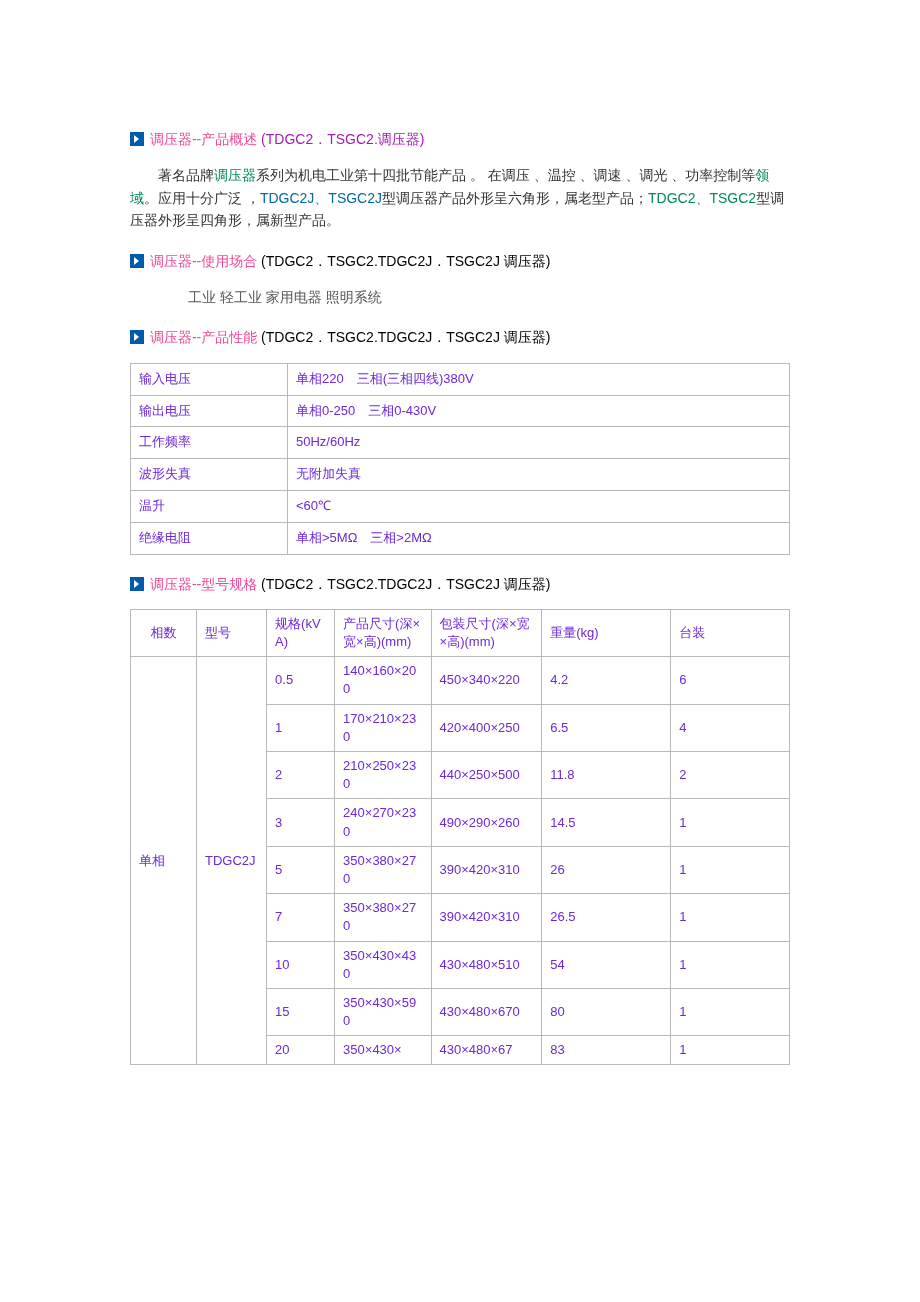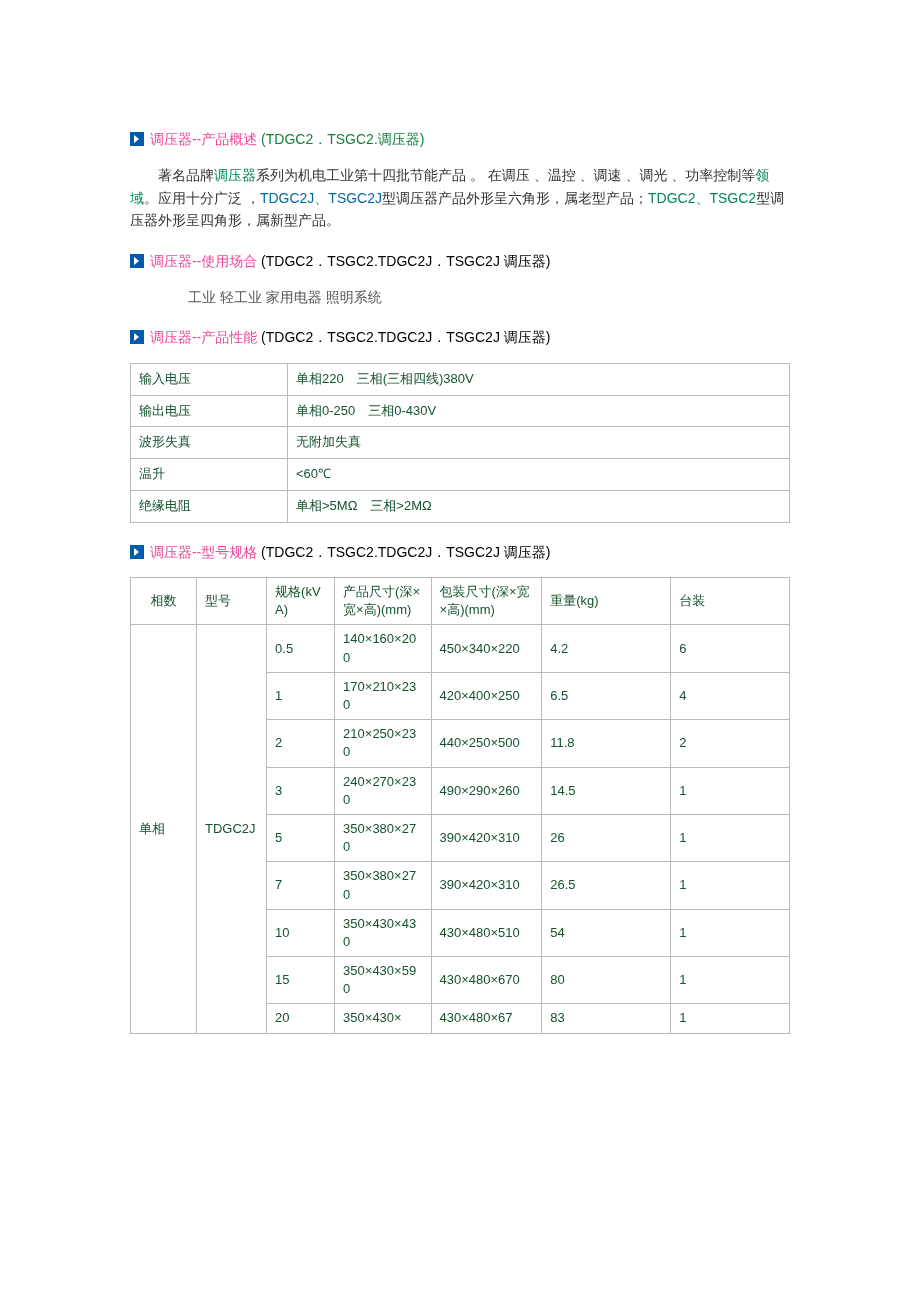--- a/index.html
+++ b/index.html
@@ -30,38 +30,38 @@
     position: absolute;
     left: 4px;
     top: 3px;
     width: 0;
     height: 0;
     border-top: 4px solid transparent;
     border-bottom: 4px solid transparent;
     border-left: 5px solid #fff;
   }
   .head-blue { color: #ec4899; font-weight: normal; }
-  .head-green { color: #15803d; text-align: center; }
+  .head-green { color: #a21caf; text-align: center; }
   .head-gray { color: #000000; text-align: center; }
   .para {
     margin: 4px 0 14px 0;
     text-indent: 2em;
   }
   .green { color: #008856; }
   .red  { color: #0369a1; }
   .usage-line {
     margin: 6px 0 14px 58px;
     color: #555;
   }
   table {
     border-collapse: collapse;
     width: 100%;
     margin: 6px 0 14px 0;
     font-size: 13px;
-    color: #14532d;
+    color: #6d28d9;
     padding-left: 12px;
   }
   th, td {
     border: 1px solid #b9b9b9;
     padding: 5px 8px;
     text-align: left;
     vertical-align: middle;
     word-break: break-all;
   }
   .perf-table td:first-child { width: 140px; }
@@ -103,20 +103,24 @@
   <tbody id="perf-body">
       <tr>
         <td>输入电压</td>
         <td>单相220　三相(三相四线)380V</td>
       </tr>
       <tr>
         <td>输出电压</td>
         <td>单相0-250　三相0-430V</td>
       </tr>
       <tr>
+        <td>工作频率</td>
+        <td>50Hz/60Hz</td>
+      </tr>
+      <tr>
         <td>波形失真</td>
         <td>无附加失真</td>
       </tr>
       <tr>
         <td>温升</td>
         <td>&lt;60℃</td>
       </tr>
       <tr>
         <td>绝缘电阻</td>
         <td>单相&gt;5MΩ　三相&gt;2MΩ</td>

